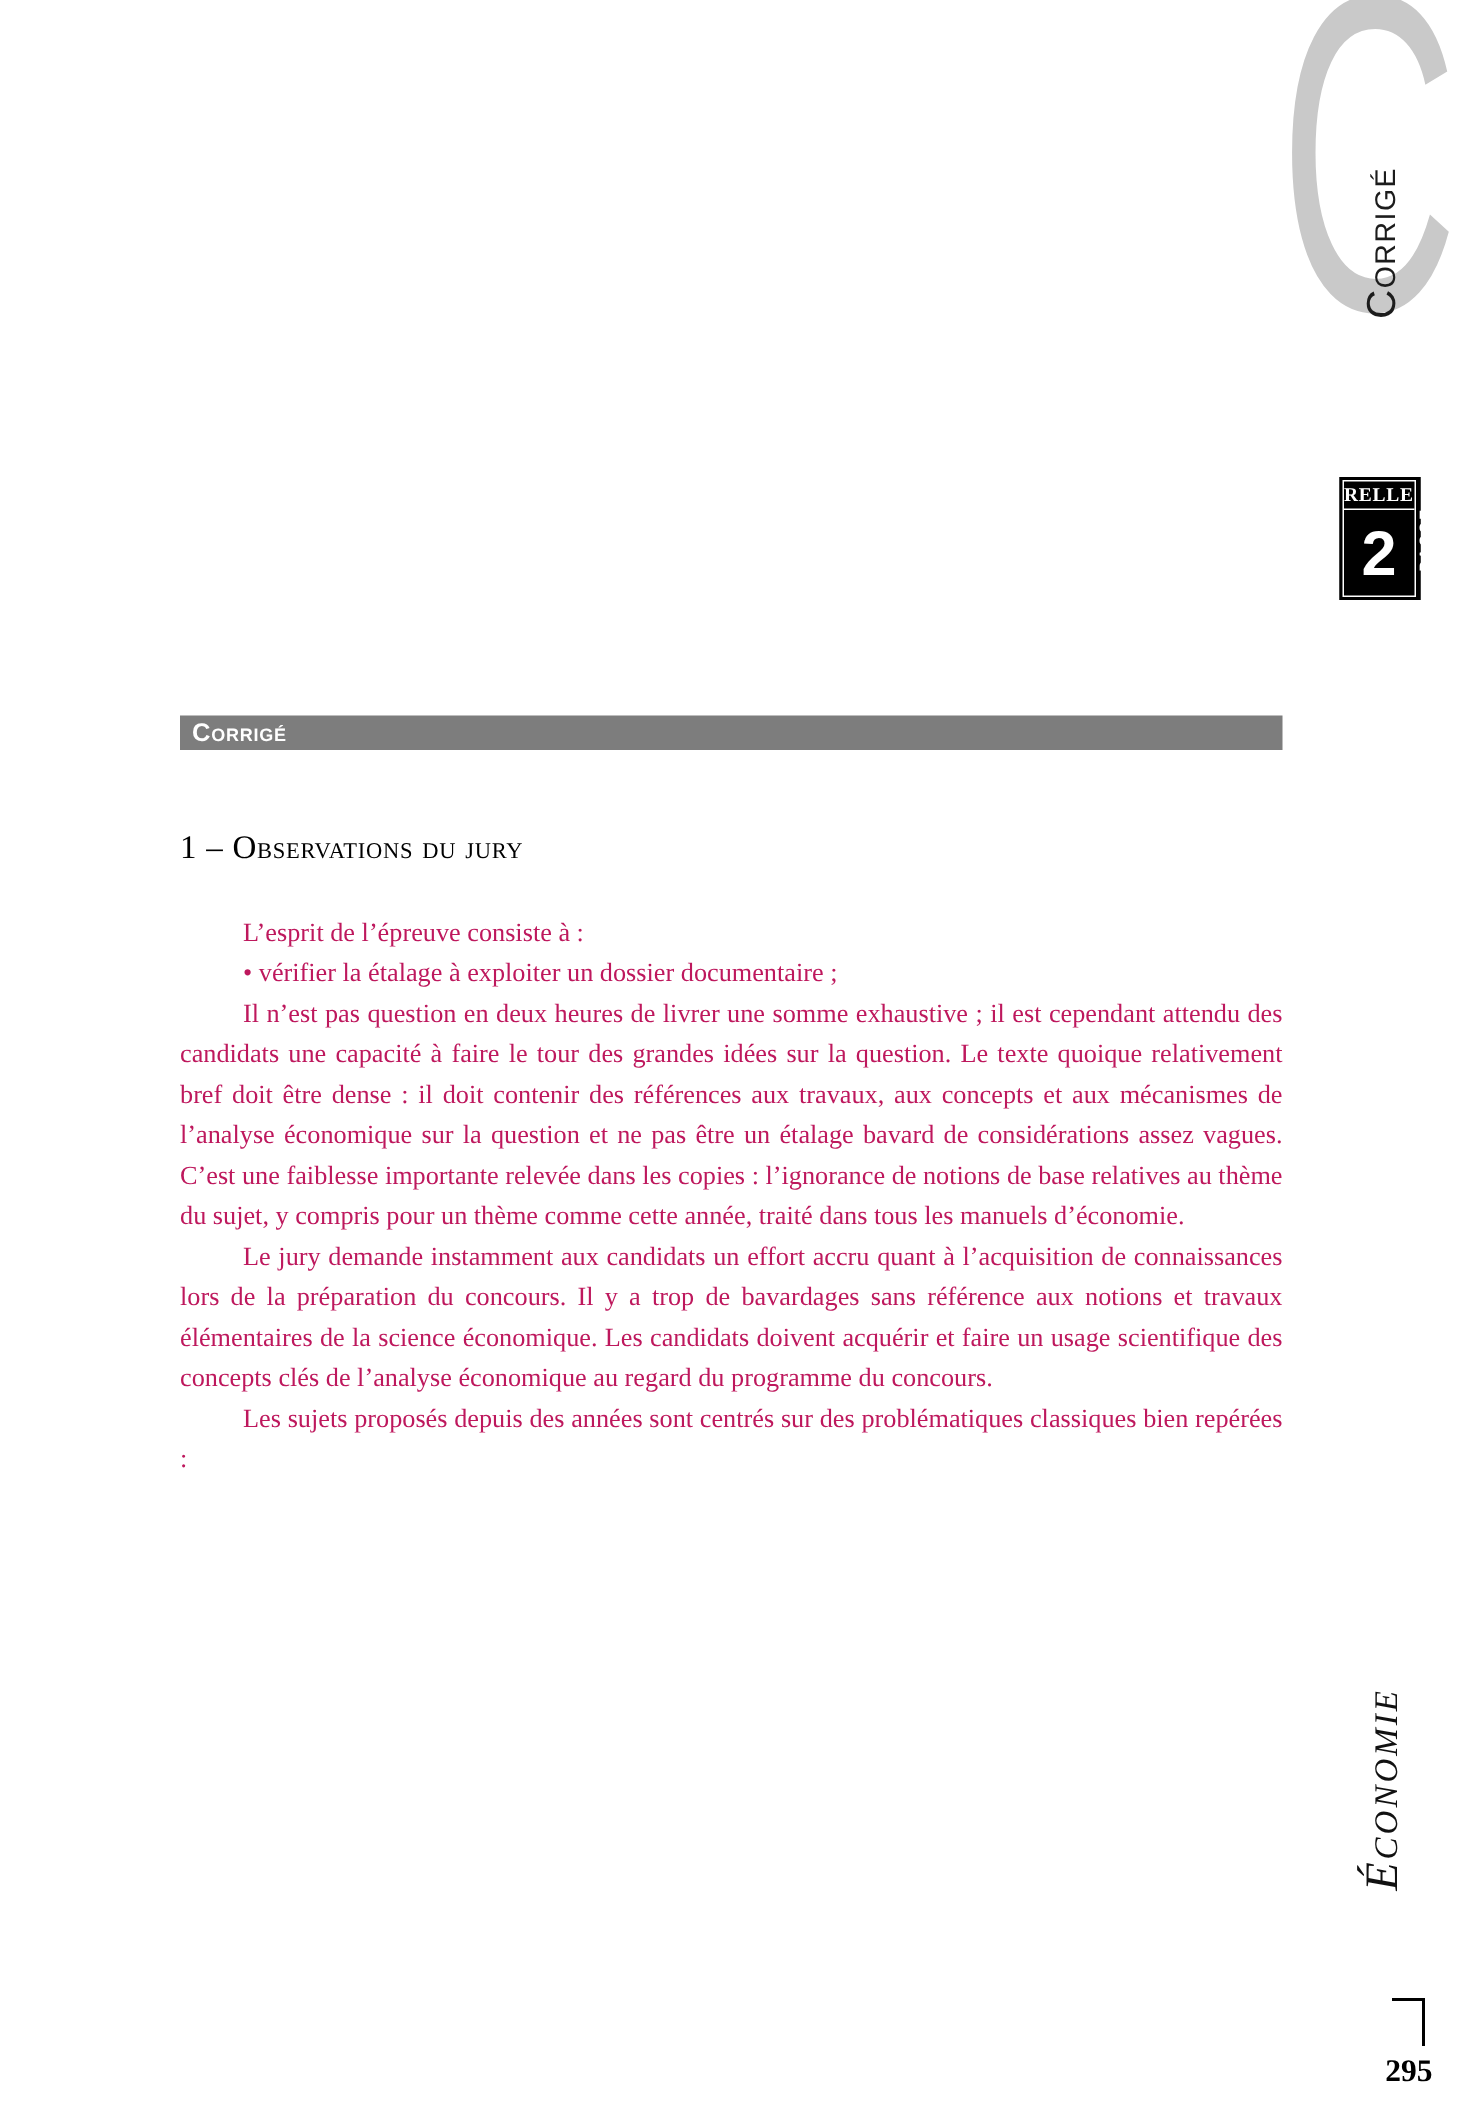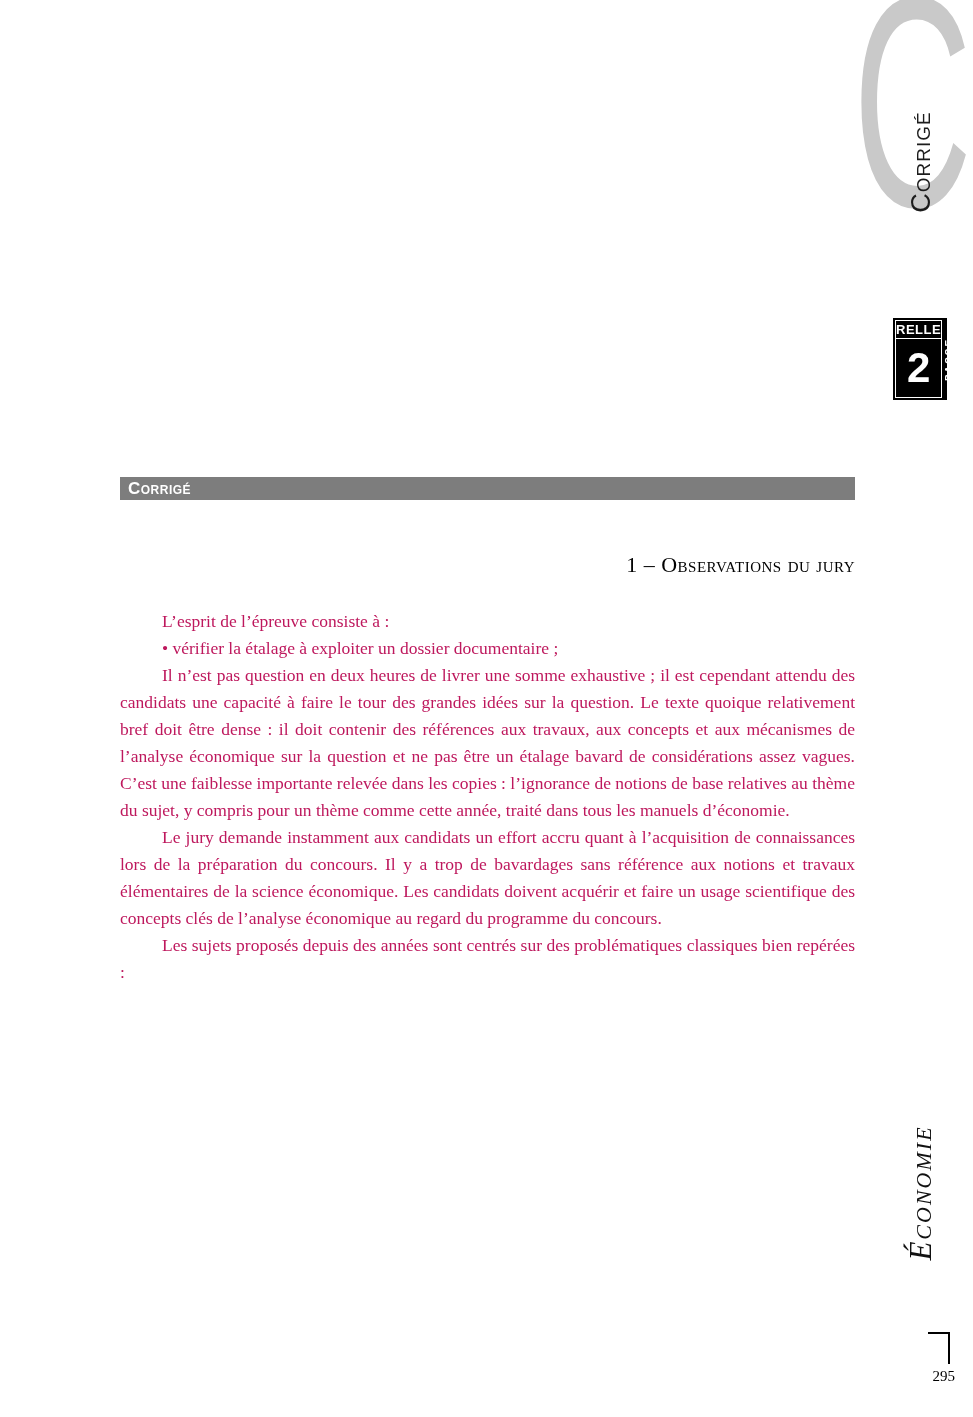--- a/index.html
+++ b/index.html
@@ -70,20 +70,21 @@
     border-left: 1px solid #fff;
     box-sizing: border-box;
   }
   .badge-right { flex: 1; display: flex; flex-direction: column; border: 1px solid #fff; box-sizing: border-box; }
   .badge-relle {
     font-size: 13px; font-weight: bold;
     text-align: center;
     letter-spacing: 0.5px;
     border-bottom: 1px solid #fff;
     padding: 1px 0;
+    font-family: Liberation Serif, serif;
   }
   .badge-num {
     flex: 1;
     display: flex; align-items: center; justify-content: center;
     font-size: 42px; font-weight: bold;
     line-height: 1;
   }
 
   
   .section-bar {
@@ -100,21 +101,21 @@
     padding-left: 8px;
     box-sizing: border-box;
     letter-spacing: 0.5px;
   }
 
   
   .heading {
     position: absolute;
     left: 120px; top: 552px;
     width: 735px;
-    text-align: right;
+    text-align: left;
     font-variant: small-caps;
     font-size: 22px;
     letter-spacing: 0.5px;
     color: #000000;
   }
 
   
   .body-text {
     position: absolute;
     left: 120px; top: 608px;
@@ -153,22 +154,22 @@
     border-top: 2px solid #000;
     border-right: 2px solid #000;
     box-sizing: border-box;
   }
 
   .page-number {
     position: absolute;
     left: 905px; top: 1368px;
     width: 50px;
     text-align: right;
-    font-size: 15px;
-    font-weight: normal;
+    font-size: 21px;
+    font-weight: bold;
     color: #000000;
   }
 </style>
 </head>
 <body>
 
 <div class="page">
 
   <div class="corner-letter">C</div>
 

